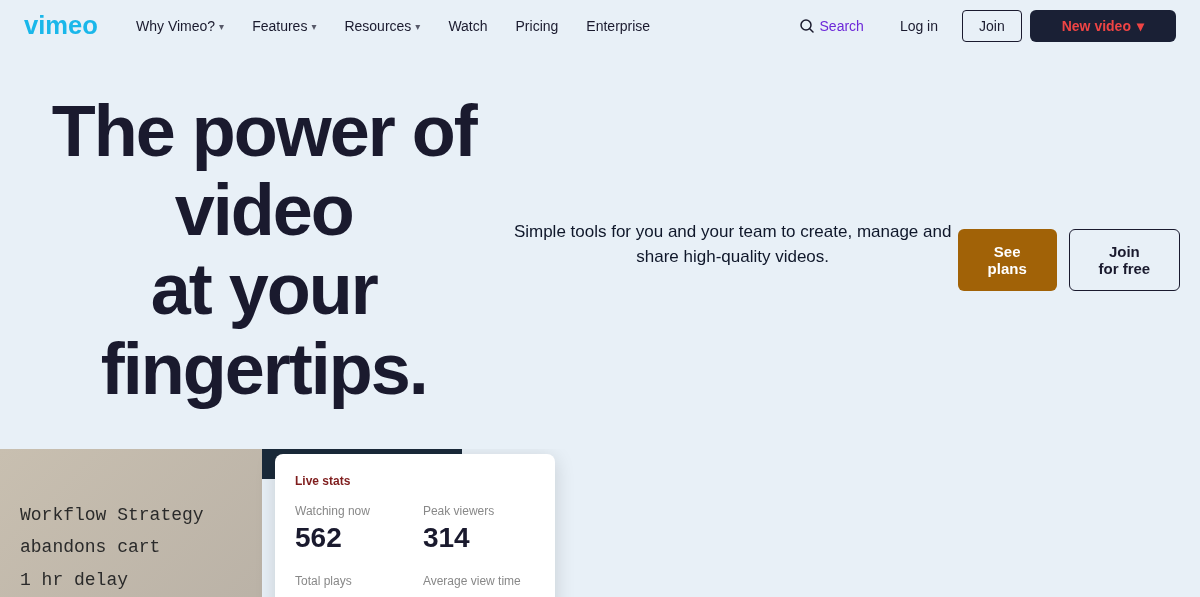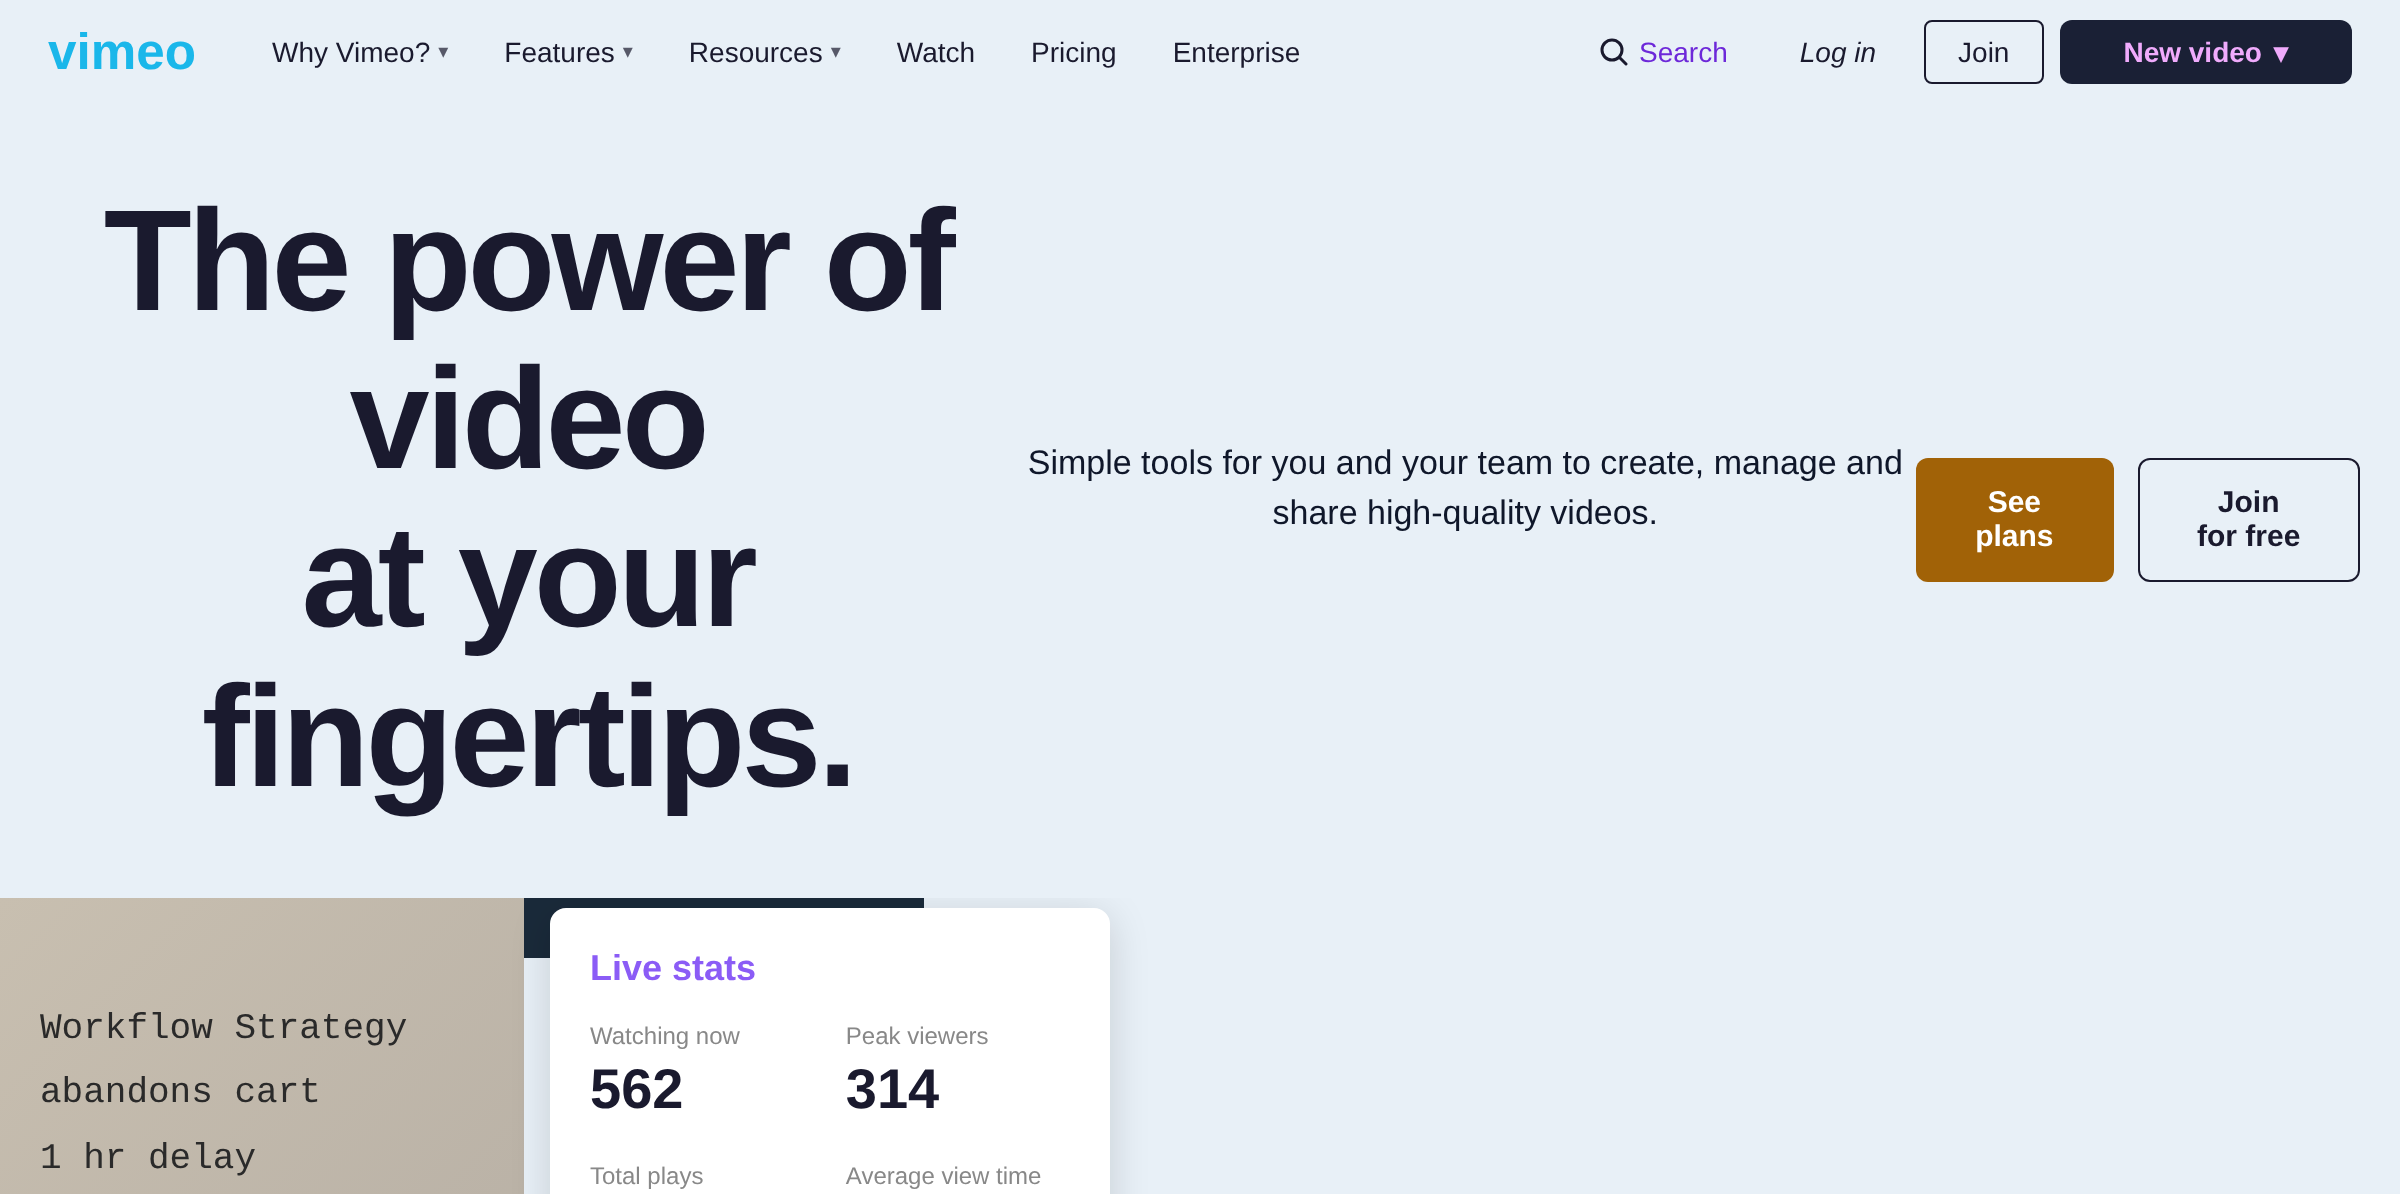--- a/index.html
+++ b/index.html
@@ -82,39 +82,38 @@
 
     .btn-login {
       padding: 7px 16px;
       font-size: 14px;
       font-weight: 500;
       color: #1a1a2e;
       background: transparent;
       border: none;
       cursor: pointer;
       border-radius: 4px;
-      font-style: italic;
     }
 
     .btn-join {
       padding: 7px 16px;
       font-size: 14px;
       font-weight: 500;
       color: #1a1a2e;
       background: transparent;
       border: 1.5px solid #1a1a2e;
       cursor: pointer;
       border-radius: 4px;
     }
 
     .btn-new-video {
       padding: 8px 32px;
       font-size: 14px;
       font-weight: 600;
-      color: #f0abfc;
+      color: #ef4444;
       background-color: #1a2035;
       border: none;
       cursor: pointer;
       border-radius: 6px;
       display: flex;
       align-items: center;
       gap: 6px;
     }
 
     
@@ -230,23 +229,23 @@
       top: 5px;
       width: 280px;
       background: #fff;
       border-radius: 8px;
       padding: 20px;
       box-shadow: 0 4px 20px rgba(0,0,0,0.15);
       z-index: 3;
     }
 
     .live-stats-title {
-      font-size: 18px;
+      font-size: 12px;
       font-weight: 700;
-      color: #8b5cf6;
+      color: #7f1d1d;
       margin-bottom: 16px;
     }
 
     .stats-grid {
       display: grid;
       grid-template-columns: 1fr 1fr;
       gap: 20px;
     }
 
     .stat-item {}

